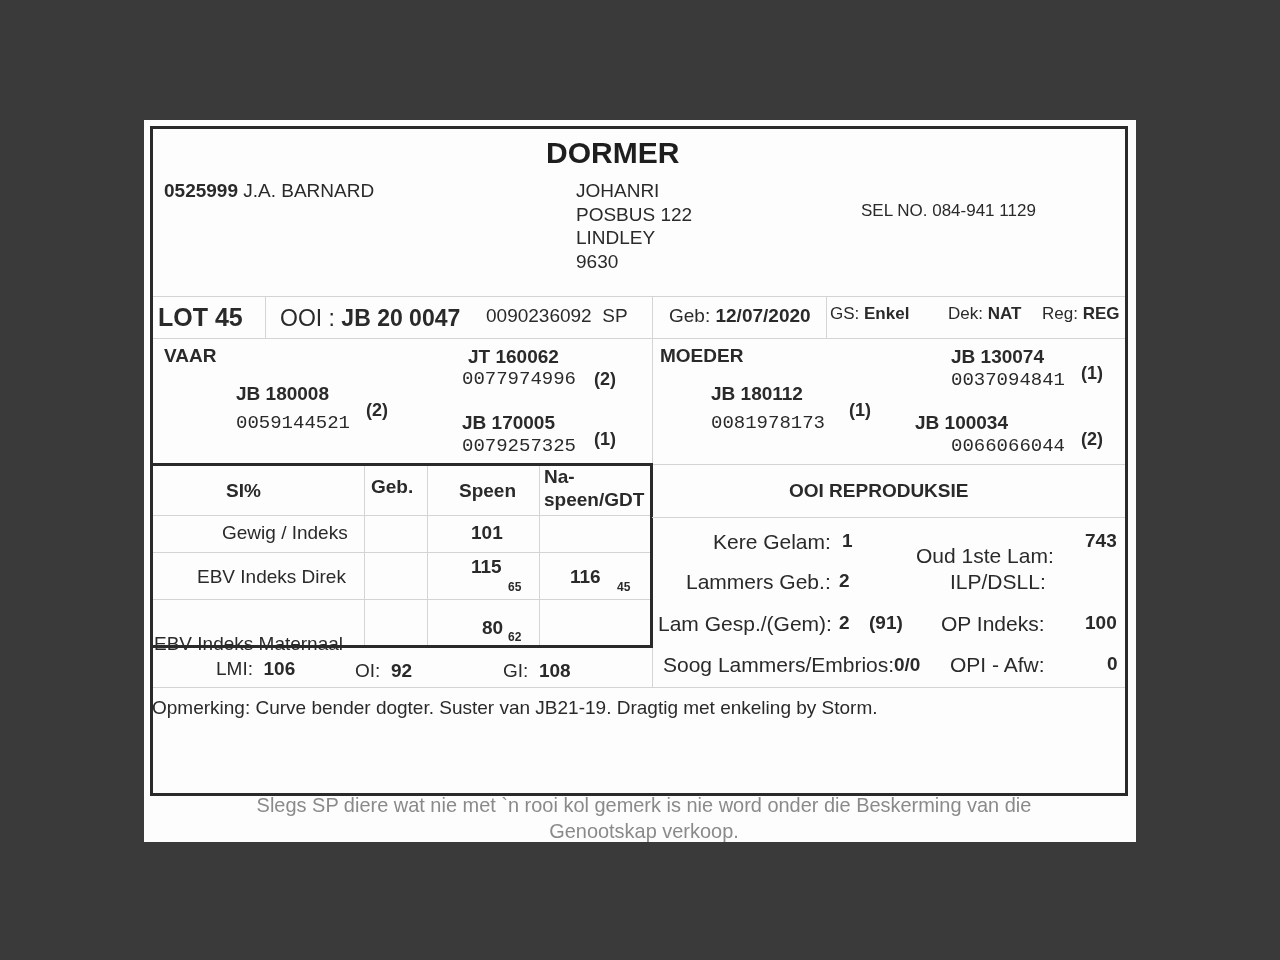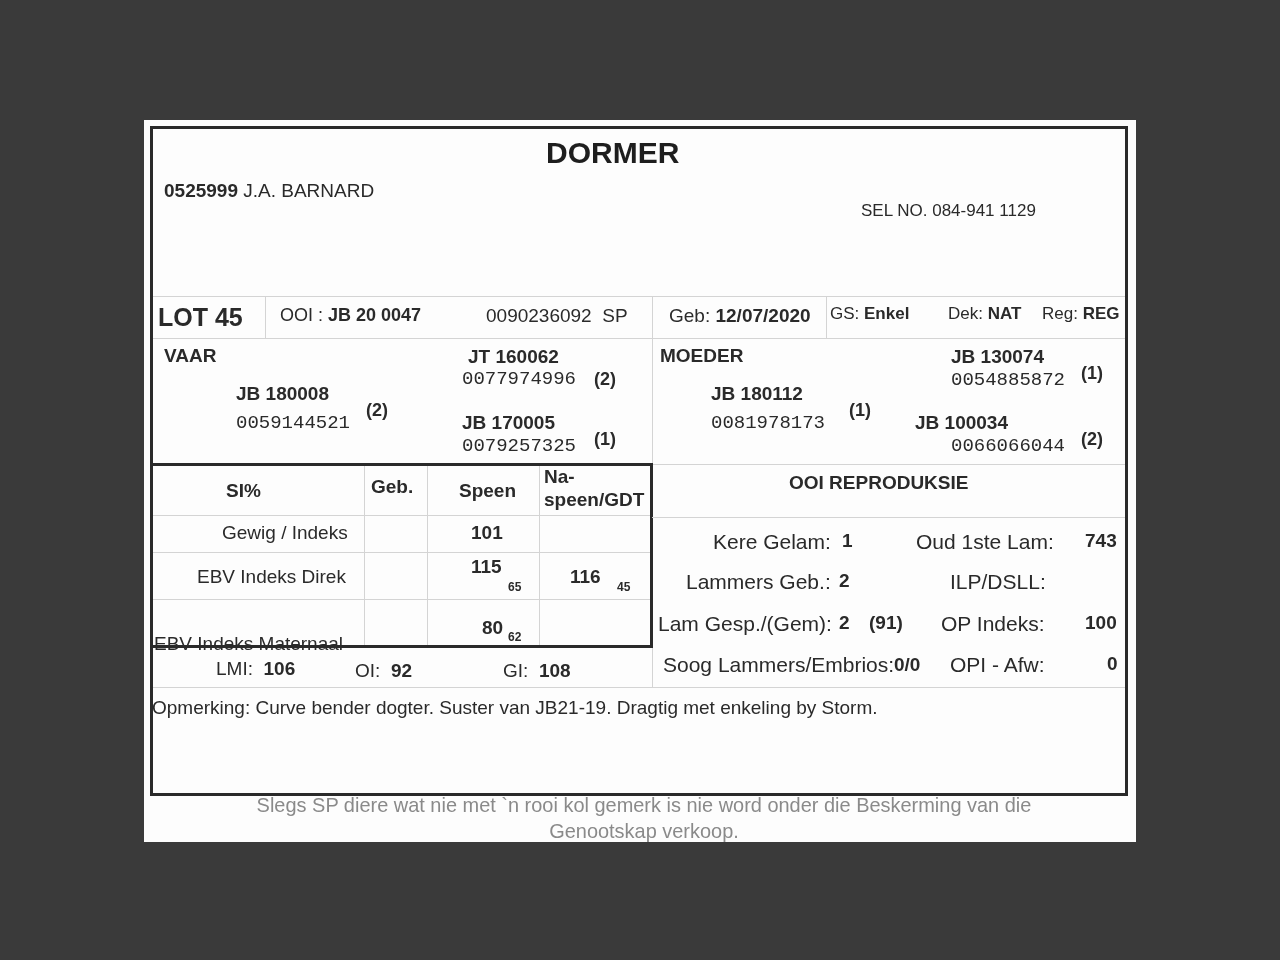--- a/index.html
+++ b/index.html
@@ -16,56 +16,62 @@
     .breeder { left: 20px; top: 60px; font-size: 19px; }
     .address { left: 432px; top: 59px; font-size: 19px; line-height: 23.5px; }
     .phone { left: 717px; top: 81px; font-size: 17px; }
 
     .hline { position: absolute; height: 1px; background: #d4d4d4; }
     .vline { position: absolute; width: 1px; background: #d4d4d4; }
     .hthick { position: absolute; height: 3px; background: #2a2a2a; }
     .vthick { position: absolute; width: 3px; background: #2a2a2a; }
 
     .lot { left: 14px; top: 183px; font-size: 25px; font-weight: bold; }
-    .ooi { left: 136px; top: 185px; font-size: 18px; }
+    .ooi { left: 136px; top: 185px; font-size: 23px; }
     .ooi-id { left: 342px; top: 185px; font-size: 19px; }
     .geb { left: 525px; top: 185px; font-size: 19px; }
     .gs { left: 686px; top: 184px; font-size: 17px; }
     .dek { left: 804px; top: 184px; font-size: 17px; }
     .reg { left: 898px; top: 184px; font-size: 17px; }
 
     .ped-head { font-size: 19px; font-weight: bold; }
     .ped-name { font-size: 19px; font-weight: bold; }
     .ped-num { font-size: 19px; font-family: Liberation Mono, monospace; }
     .ped-cnt { font-size: 18px; font-weight: bold; }
 
     .si-head { font-size: 19px; font-weight: bold; }
     .si-label { font-size: 19px; }
     .si-val { font-size: 19px; font-weight: bold; }
     .si-sub { font-size: 12px; font-weight: bold; }
 
-    .rep-title { left: 645px; top: 352px; font-size: 19px; font-weight: bold; }
+    .rep-title { left: 645px; top: 360px; font-size: 19px; font-weight: bold; }
     .rep { font-size: 21px; }
     .rep-v { font-size: 19px; font-weight: bold; }
 
     .idx { font-size: 19px; }
     .remark { left: 8px; top: 577px; font-size: 19px; }
 
     .footer { position: absolute; left: 0; top: 672px; width: 1000px; text-align: center; font-size: 21px; line-height: 26px; color: #8a8a8a; transform: scaleX(0.95); transform-origin: center top; }
   </style>
 </head>
 <body>
 
 <div class="sheet">
   <div class="frame"></div>
 
   <div class="abs title">DORMER</div>
   <div class="abs breeder">
     <span class="b">0525999</span>
     <span>J.A. BARNARD</span>
+  </div>
+  <div class="abs address">
+    <div>JOHANRI</div>
+    <div>POSBUS 122</div>
+    <div>LINDLEY</div>
+    <div>9630</div>
   </div>
   <div class="abs phone">SEL NO. 084-941 1129</div>
 
   <div class="hline" style="left:9px; top:176px; width:972px;"></div>
   <div class="hline" style="left:9px; top:218px; width:972px;"></div>
   <div class="vline" style="left:121px; top:176px; height:42px;"></div>
   <div class="vline" style="left:508px; top:176px; height:168px;"></div>
   <div class="vline" style="left:682px; top:176px; height:42px;"></div>
 
   <div class="abs lot">LOT 45</div>
@@ -106,21 +112,21 @@
   <div class="abs ped-name" style="left:318px; top:292px;">JB  170005</div>
   <div class="abs ped-num" style="left:318px; top:315px;">0079257325</div>
   <div class="abs ped-cnt" style="left:450px; top:309px;">(1)</div>
 
   <div class="abs ped-head" style="left:516px; top:225px;">MOEDER</div>
   <div class="abs ped-name" style="left:567px; top:263px;">JB  180112</div>
   <div class="abs ped-num" style="left:567px; top:292px;">0081978173</div>
   <div class="abs ped-cnt" style="left:705px; top:280px;">(1)</div>
 
   <div class="abs ped-name" style="left:807px; top:226px;">JB  130074</div>
-  <div class="abs ped-num" style="left:807px; top:249px;">0054885872</div>
+  <div class="abs ped-num" style="left:807px; top:249px;">0037094841</div>
   <div class="abs ped-cnt" style="left:937px; top:243px;">(1)</div>
 
   <div class="abs ped-name" style="left:771px; top:292px;">JB  100034</div>
   <div class="abs ped-num" style="left:807px; top:315px;">0066066044</div>
   <div class="abs ped-cnt" style="left:937px; top:309px;">(2)</div>
 
   <div class="hline" style="left:508px; top:344px; width:473px;"></div>
 
   <div class="hthick" style="left:9px; top:343px; width:500px;"></div>
   <div class="hthick" style="left:9px; top:525px; width:500px;"></div>
@@ -165,21 +171,21 @@
     <span class="b">108</span>
   </div>
   <div class="vline" style="left:508px; top:528px; height:40px;"></div>
   <div class="hline" style="left:9px; top:567px; width:972px;"></div>
 
   <div class="hline" style="left:508px; top:397px; width:473px;"></div>
   <div class="abs rep-title">OOI REPRODUKSIE</div>
 
   <div class="abs rep" style="left:569px; top:410px;">Kere Gelam:</div>
   <div class="abs rep-v" style="left:698px; top:410px;">1</div>
-  <div class="abs rep" style="left:772px; top:410px;">Oud 1ste Lam:</div>
+  <div class="abs rep" style="left:772px; top:424px;">Oud 1ste Lam:</div>
   <div class="abs rep-v" style="left:941px; top:410px;">743</div>
 
   <div class="abs rep" style="left:542px; top:450px;">Lammers Geb.:</div>
   <div class="abs rep-v" style="left:695px; top:450px;">2</div>
   <div class="abs rep" style="left:806px; top:450px;">ILP/DSLL:</div>
   <div class="abs rep-v" style="left:941px; top:450px;"></div>
 
   <div class="abs rep" style="left:514px; top:492px;">Lam Gesp./(Gem):</div>
   <div class="abs rep-v" style="left:695px; top:492px;">2</div>
   <div class="abs rep-v" style="left:725px; top:492px;">(91)</div>

